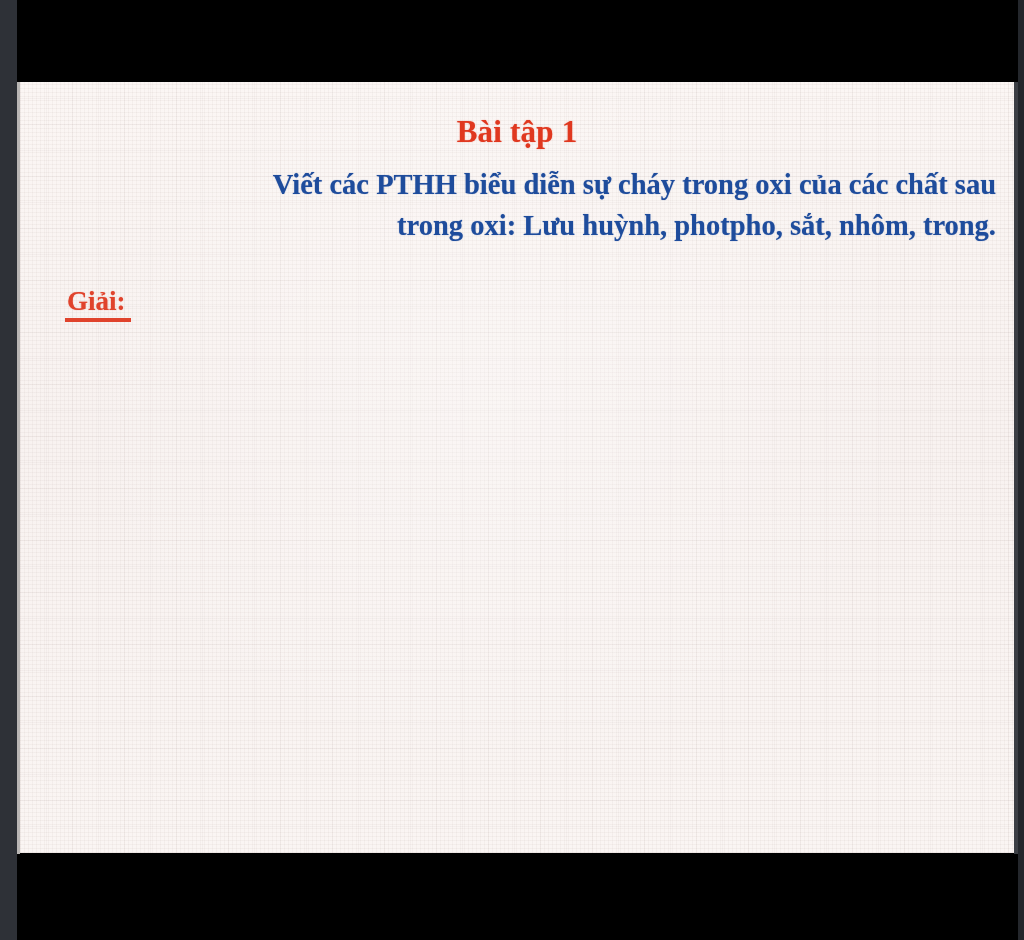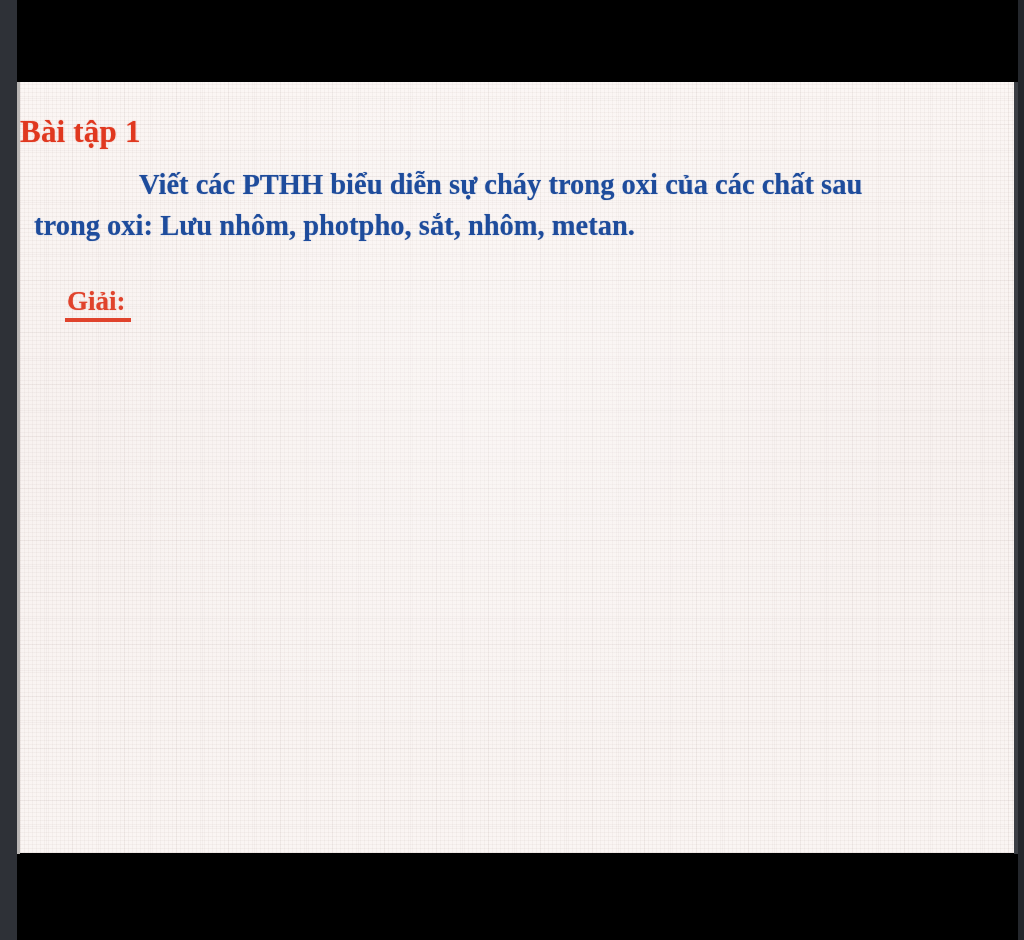--- a/index.html
+++ b/index.html
@@ -132,38 +132,38 @@
   
   .content {
     position: relative;
     z-index: 3;
     padding: 0;
   }
 
   .slide-title {
     margin: 0;
     padding: 32px 0 0 0;
-    text-align: left;
+    text-align: center;
     color: #e0381f;
     font-family: "Liberation Serif", "DejaVu Serif", serif;
     font-size: 31px;
     font-weight: bold;
     letter-spacing: 0.2px;
     text-shadow: 0 0 1.2px rgba(224,56,31,0.55);
   }
 
   .body-block {
     margin: 14px 0 0 0;
     padding: 0 18px 0 14px;
     color: #1e4c9c;
     font-family: "Liberation Serif", "DejaVu Serif", serif;
     font-size: 28.5px;
     font-weight: bold;
     line-height: 41px;
-    text-align: left;
+    text-align: right;
     text-shadow: 0 0 1.1px rgba(30,76,156,0.5);
   }
   .body-line {
     white-space: nowrap;
   }
   .indent {
     display: inline-block;
     width: 105px;
   }
 
@@ -199,21 +199,21 @@
   <div class="bezel-right"></div>
   <div class="bezel-right-hilite"></div>
 
   <div class="paper">
     <div class="content">
 
       <h1 class="slide-title">Bài tập 1</h1>
 
       <div class="body-block">
         <div class="body-line"><span class="indent"></span><span>Viết các PTHH biểu diễn sự cháy trong oxi của các chất sau</span></div>
-        <div class="body-line"><span>trong oxi: Lưu nhôm, photpho, sắt, nhôm, metan.</span></div>
+        <div class="body-line"><span>trong oxi: Lưu huỳnh, photpho, sắt, nhôm, trong.</span></div>
       </div>
 
       <div class="solution-wrap">
         <span class="solution-label">Giải:</span>
       </div>
 
       <div class="answer-area"></div>
 
     </div>
   </div>

